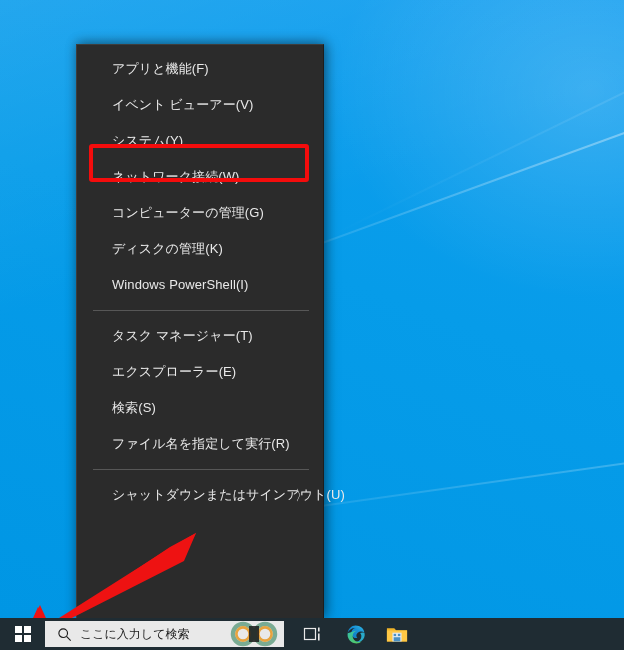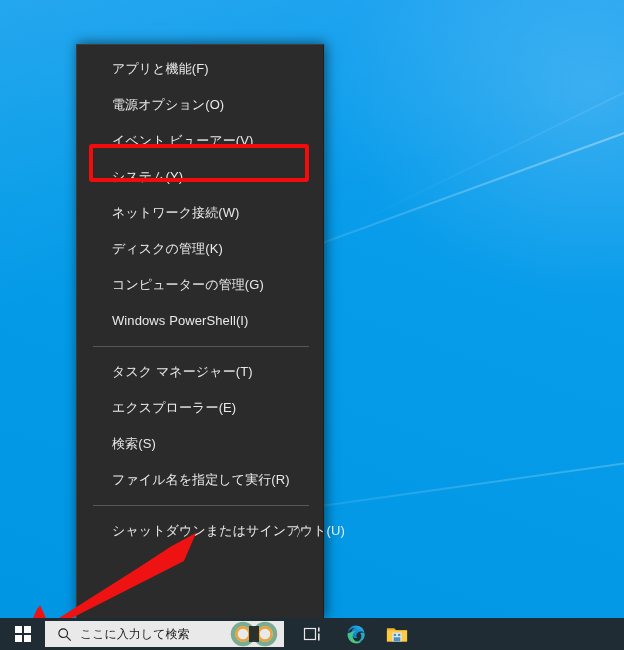--- a/index.html
+++ b/index.html
@@ -187,36 +187,33 @@
   <div class="streak s2"></div>
   <div class="streak s3"></div>
 </div>
 
 <div id="winx-menu">
 
   <div class="menu-item">
     <span>アプリと機能(F)</span>
   </div>
   <div class="menu-item">
-    <span>電源オプション(O)</span>
-  </div>
-  <div class="menu-item">
     <span>イベント ビューアー(V)</span>
   </div>
   <div class="menu-item">
     <span>システム(Y)</span>
   </div>
   <div class="menu-item">
     <span>ネットワーク接続(W)</span>
   </div>
   <div class="menu-item">
+    <span>コンピューターの管理(G)</span>
+  </div>
+  <div class="menu-item">
     <span>ディスクの管理(K)</span>
-  </div>
-  <div class="menu-item">
-    <span>コンピューターの管理(G)</span>
   </div>
   <div class="menu-item">
     <span>Windows PowerShell(I)</span>
   </div>
 
   <div class="menu-sep"></div>
 
   <div class="menu-item">
     <span>タスク マネージャー(T)</span>
   </div>

